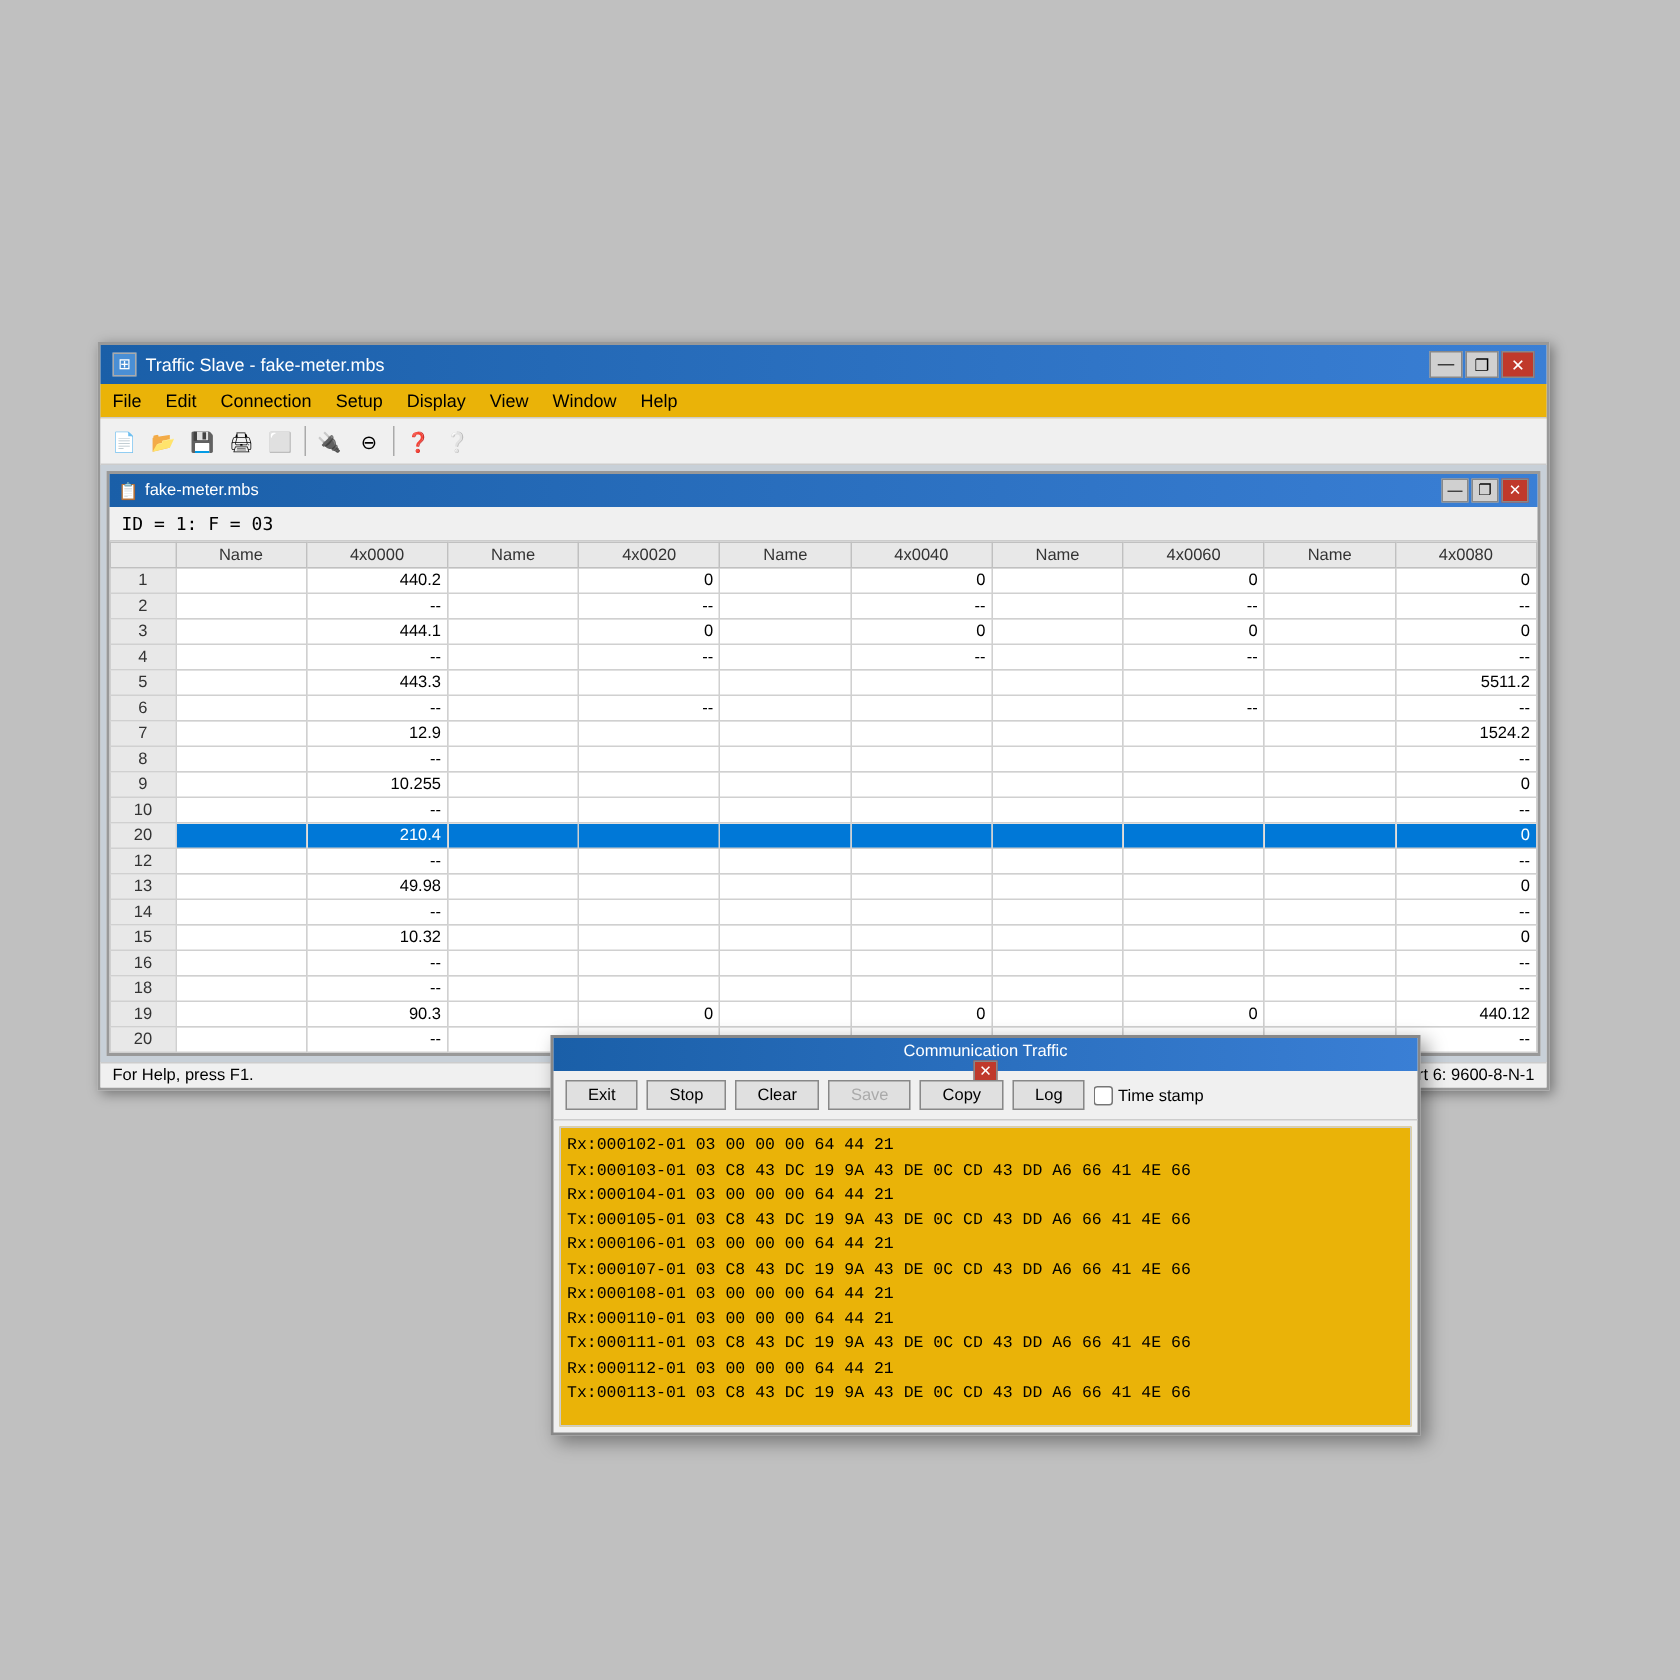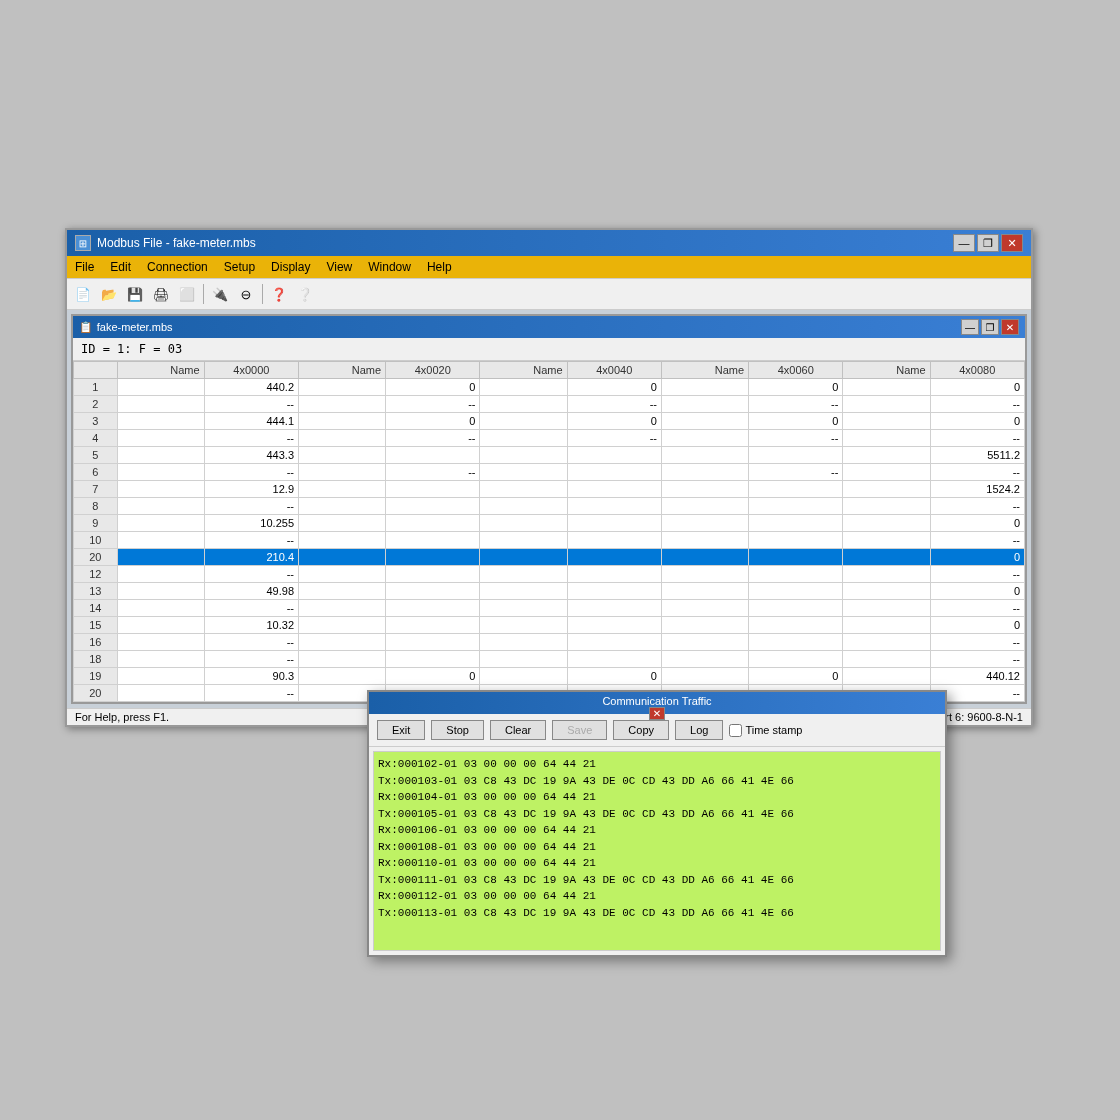--- a/index.html
+++ b/index.html
@@ -175,21 +175,21 @@
     }
     table.grid th {
       background: #e8e8e8;
       border: 1px solid #c0c0c0;
       padding: 2px 4px;
       font-weight: normal;
       color: #333;
       white-space: nowrap;
       overflow: hidden;
     }
-    table.grid th.name-col { text-align: right; }
+    table.grid th.name-col { text-align: center; }
     table.grid td {
       border: 1px solid #d0d0d0;
       padding: 2px 4px;
       text-align: right;
       white-space: nowrap;
       overflow: hidden;
     }
     table.grid td.row-num {
       background: #e8e8e8;
       text-align: center;
@@ -254,27 +254,27 @@
     .dlg-btn {
       padding: 3px 14px;
       background: #e0e0e0;
       border: 1px solid #888;
       cursor: pointer;
       font-size: 11px;
     }
     .dlg-btn:disabled { color: #aaa; cursor: default; }
     .checkbox-label {
       display: flex;
-      align-items: center;
+      align-items: flex-end;
       gap: 3px;
       font-size: 11px;
       cursor: pointer;
     }
     .traffic-content {
-      background: #bef264;
+      background: #eab308;
       margin: 4px;
       padding: 4px;
       height: 200px;
       overflow-y: scroll;
       font-family: 'Courier New', monospace;
       font-size: 11px;
       line-height: 1.5;
       border: 1px solid #ccc;
     }
     .traffic-line { white-space: nowrap; }
@@ -282,21 +282,21 @@
     .traffic-line.tx { color: #000; }
   </style>
 </head>
 <body>
 
 <div class="main-window">
 
   <div class="title-bar">
     <div class="title-bar-left">
       <div class="title-bar-icon">⊞</div>
-      <span>Modbus File - fake-meter.mbs</span>
+      <span>Traffic Slave - fake-meter.mbs</span>
     </div>
     <div class="title-bar-controls">
       <div class="tb-btn">—</div>
       <div class="tb-btn">❐</div>
       <div class="tb-btn close-btn">✕</div>
     </div>
   </div>
 
   <div class="menu-bar">
     <span class="menu-item">File</span>
@@ -629,20 +629,21 @@
           <input type="checkbox" style="">
           <span>Time stamp</span>
         </label>
       </div>
       <div class="traffic-content" id="traffic-content">
       <div class="traffic-line rx">Rx:000102-01 03 00 00 00 64 44 21</div>
           <div class="traffic-line tx">Tx:000103-01 03 C8 43 DC 19 9A 43 DE 0C CD 43 DD A6 66 41 4E 66</div>
           <div class="traffic-line rx">Rx:000104-01 03 00 00 00 64 44 21</div>
           <div class="traffic-line tx">Tx:000105-01 03 C8 43 DC 19 9A 43 DE 0C CD 43 DD A6 66 41 4E 66</div>
           <div class="traffic-line rx">Rx:000106-01 03 00 00 00 64 44 21</div>
+          <div class="traffic-line tx">Tx:000107-01 03 C8 43 DC 19 9A 43 DE 0C CD 43 DD A6 66 41 4E 66</div>
           <div class="traffic-line rx">Rx:000108-01 03 00 00 00 64 44 21</div>
           <div class="traffic-line rx">Rx:000110-01 03 00 00 00 64 44 21</div>
           <div class="traffic-line tx">Tx:000111-01 03 C8 43 DC 19 9A 43 DE 0C CD 43 DD A6 66 41 4E 66</div>
           <div class="traffic-line rx">Rx:000112-01 03 00 00 00 64 44 21</div>
           <div class="traffic-line tx">Tx:000113-01 03 C8 43 DC 19 9A 43 DE 0C CD 43 DD A6 66 41 4E 66</div>
         </div>
     </div>
   </div>
 
   <div class="status-bar">

